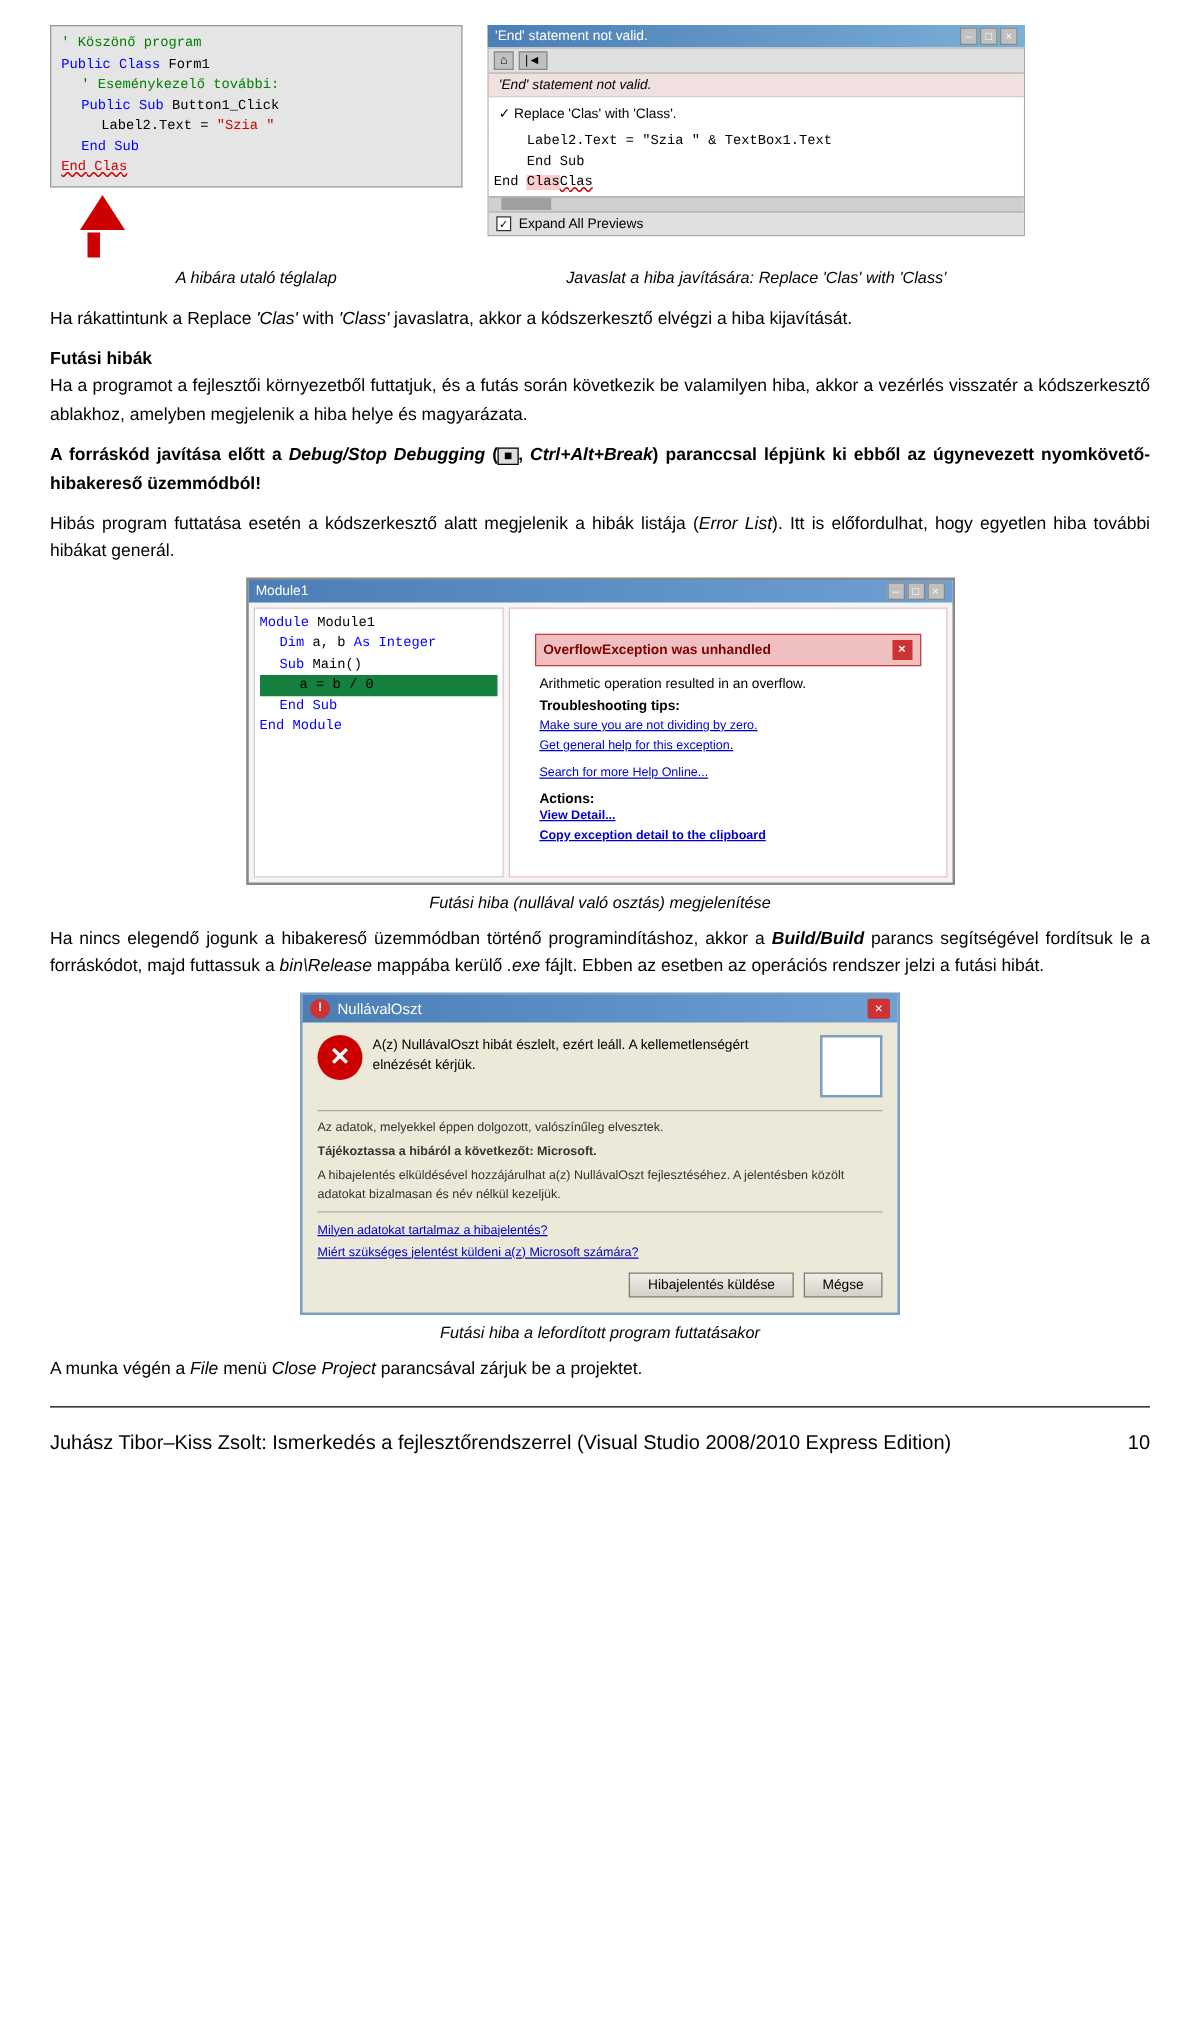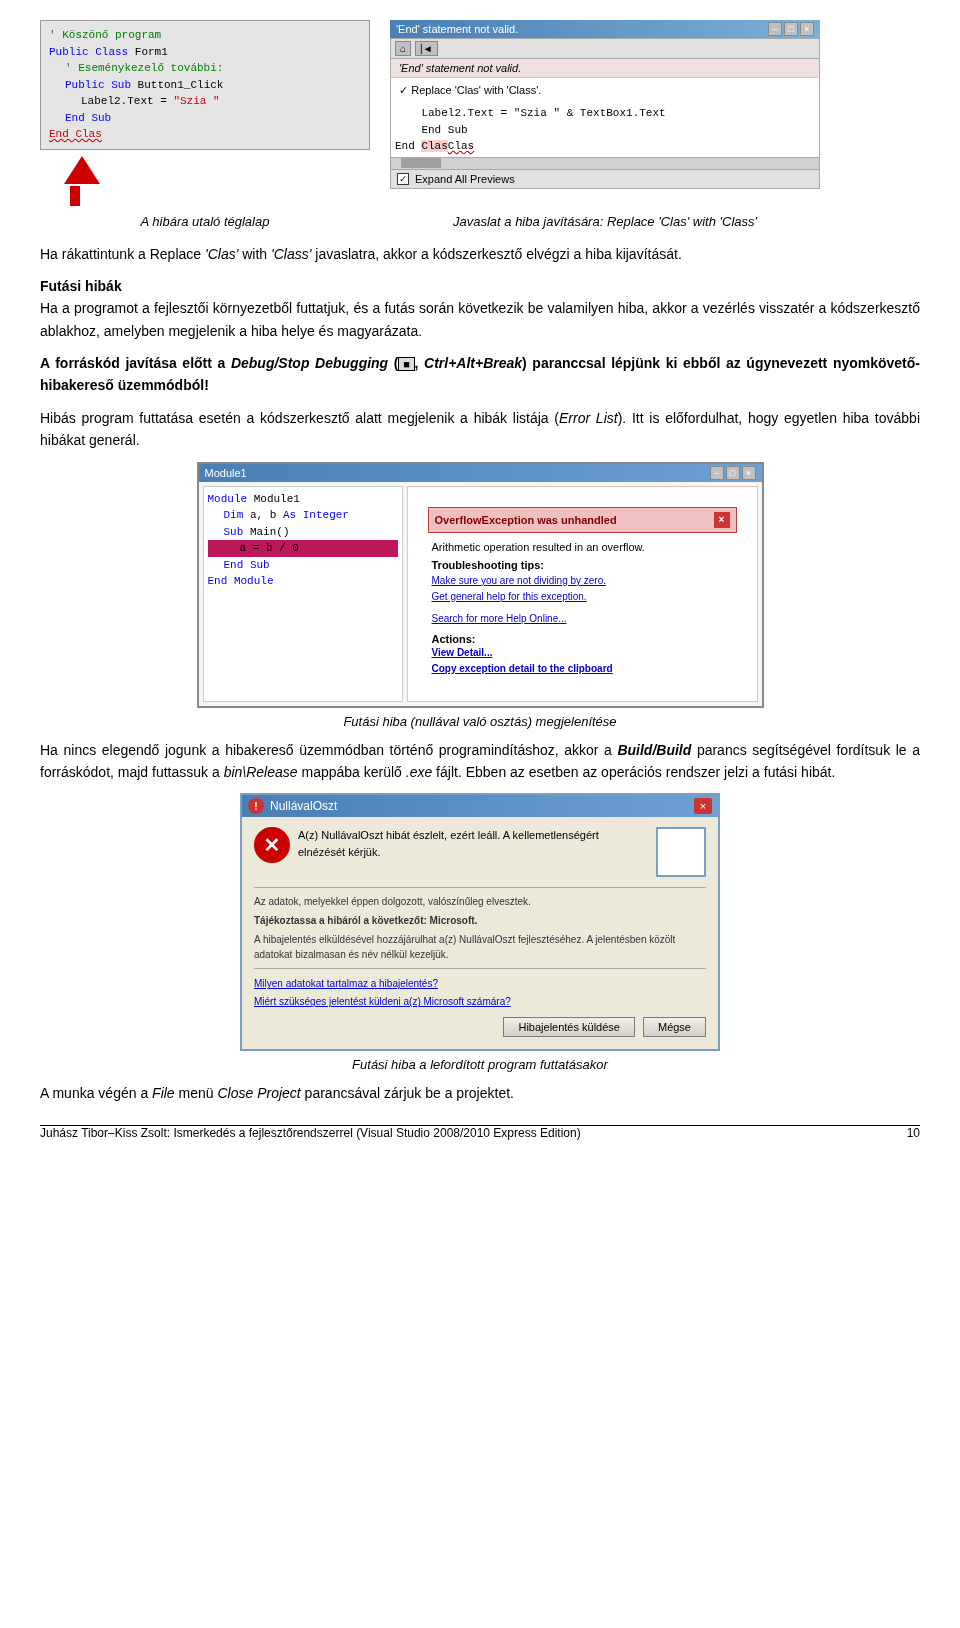--- a/index.html
+++ b/index.html
@@ -277,24 +277,24 @@
       background: linear-gradient(to bottom, #f0efe6, #d4d0c8);
       border: 1px solid #7a7a7a;
       padding: 3px 14px;
       font-size: 11px;
       cursor: pointer;
       min-width: 60px;
     }
     .footer {
       border-top: 1px solid #000;
       margin-top: 20px;
-      padding-top: 0;
+      padding-top: 20px;
       display: flex;
       justify-content: space-between;
-      font-size: 12px;
+      font-size: 16px;
     }
     .right-error-window {
       width: 430px;
     }
     .right-error-titlebar {
       background: linear-gradient(to right, #4a7eb5, #7ab0d8);
       color: #fff;
       font-size: 11px;
       font-family: Arial, sans-serif;
       padding: 2px 6px;
@@ -467,21 +467,21 @@
           <div class="vs-btn">□</div>
           <div class="vs-btn">×</div>
         </div>
       </div>
       <div class="vs-content">
 
         <div class="vs-left-panel">
           <div class="code-line"><span style="color:#00f">Module</span> Module1</div>
           <div class="code-line code-indent1"><span style="color:#00f">Dim</span> a, b <span style="color:#00f">As Integer</span></div>
           <div class="code-line code-indent1"><span style="color:#00f">Sub</span> Main()</div>
-          <div class="code-line code-indent2" style="background:#be185d">a = b / 0</div>
+          <div class="code-line code-indent2" style="background:#15803d">a = b / 0</div>
           <div class="code-line code-indent1"><span style="color:#00f">End Sub</span></div>
           <div class="code-line"><span style="color:#00f">End Module</span></div>
         </div>
 
         <div class="vs-right-panel">
           <div class="exception-title">
             <span>OverflowException was unhandled</span>
             <div class="exc-x-btn">×</div>
           </div>
           <div class="exception-body">

